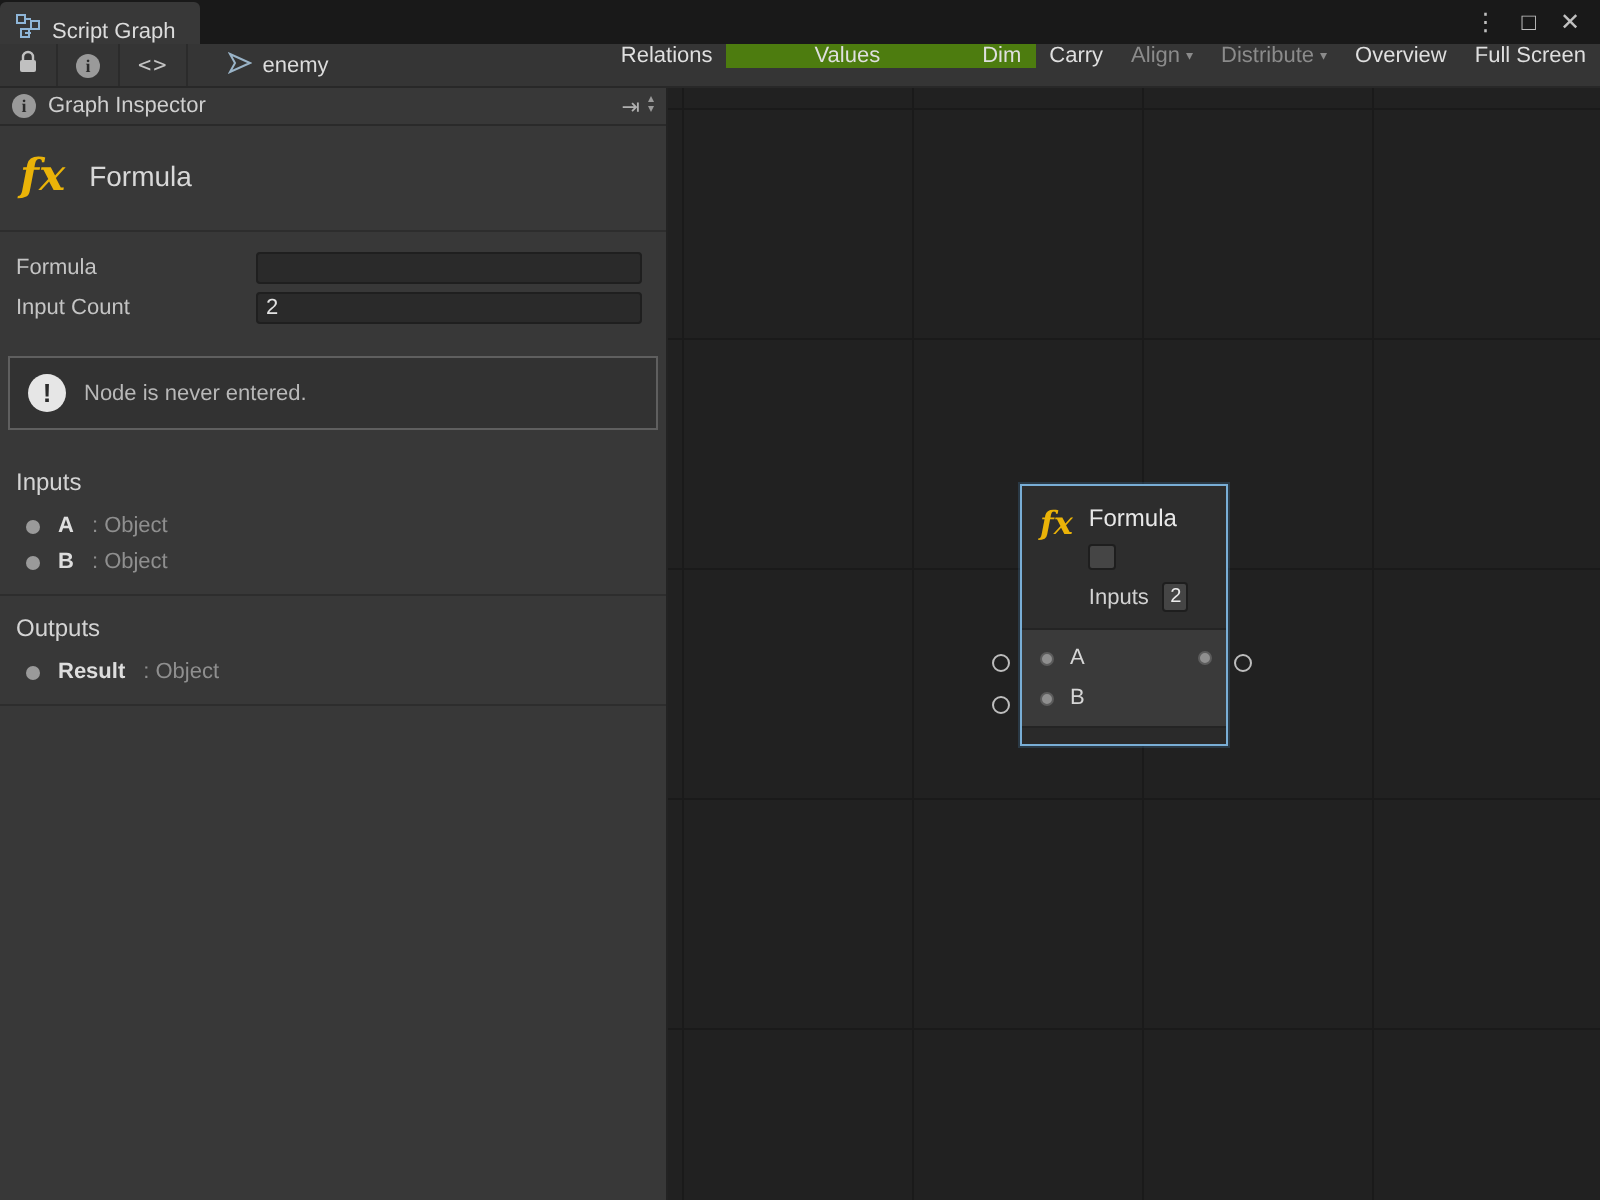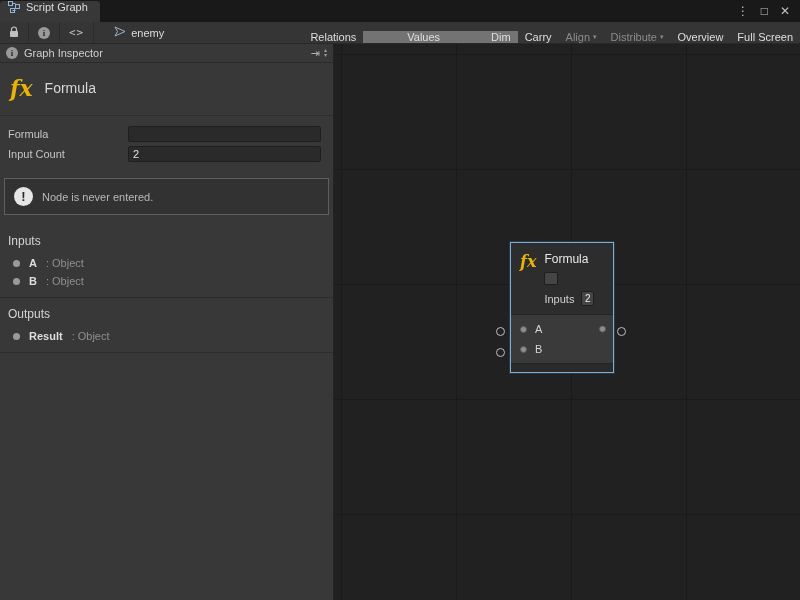--- a/index.html
+++ b/index.html
@@ -9,21 +9,21 @@
     background:#383838; color:#c8c8c8;
     position:relative; user-select:none;
   }
 
   
   .tabbar {
     position:absolute; top:0; left:0; right:0; height:22px;
     background:#191919; display:flex; align-items:stretch;
   }
   .tab {
-    display:flex; align-items:flex-start; gap:6px; padding:0 12px 0 8px;
+    display:flex; align-items:flex-end; gap:6px; padding:0 12px 0 8px;
     background:#383838; color:#dcdcdc; font-size:11px;
     border-radius:3px 3px 0 0; margin-top:1px;
   }
   .win-controls {
     margin-left:auto; display:flex; align-items:center; gap:12px;
     padding-right:10px; color:#c0c0c0; font-size:12px;
   }
   .win-controls span { cursor:default; line-height:1; }
 
   
@@ -44,25 +44,25 @@
   .code-glyph { font-family:"DejaVu Sans Mono", monospace; font-size:11px; letter-spacing:1px; }
   .breadcrumb { display:flex; align-items:center; gap:5px; margin-left:20px;justify-content:flex-end; }
   .zoom-group { display:flex; align-items:center; gap:8px; margin-left:38px; }
   .zoom-track {
     width:84px; height:2px; background:#9a9a9a; border-radius:1px; position:relative;
   }
   .zoom-handle {
     position:absolute; right:-2px; top:50%; transform:translateY(-50%);
     width:10px; height:10px; border-radius:50%; background:#c8c8c8;
   }
-  .tb-buttons { margin-left:auto; display:flex; align-items:flex-end; }
+  .tb-buttons { margin-left:auto; display:flex; align-items:flex-start; }
   .tb-btn {
     display:flex; align-items:center; padding:0 7px; color:#dfdfdf; white-space:nowrap;
   }
-  .tb-btn.active { background:#737373;padding-left:44px; }
+  .tb-btn.active { background:#4d7c0f;padding-left:44px; }
   .tb-btn.disabled { color:#8b8b8b; }
   .dd-arrow { font-size:7px; margin-left:3px; }
 
   
   .inspector {
     position:absolute; top:44px; left:0; width:334px; bottom:0;
     background:#383838; border-right:1px solid #232323; font-size:11px;
   }
   .insp-header {
     height:19px; display:flex; align-items:center; gap:6px;

